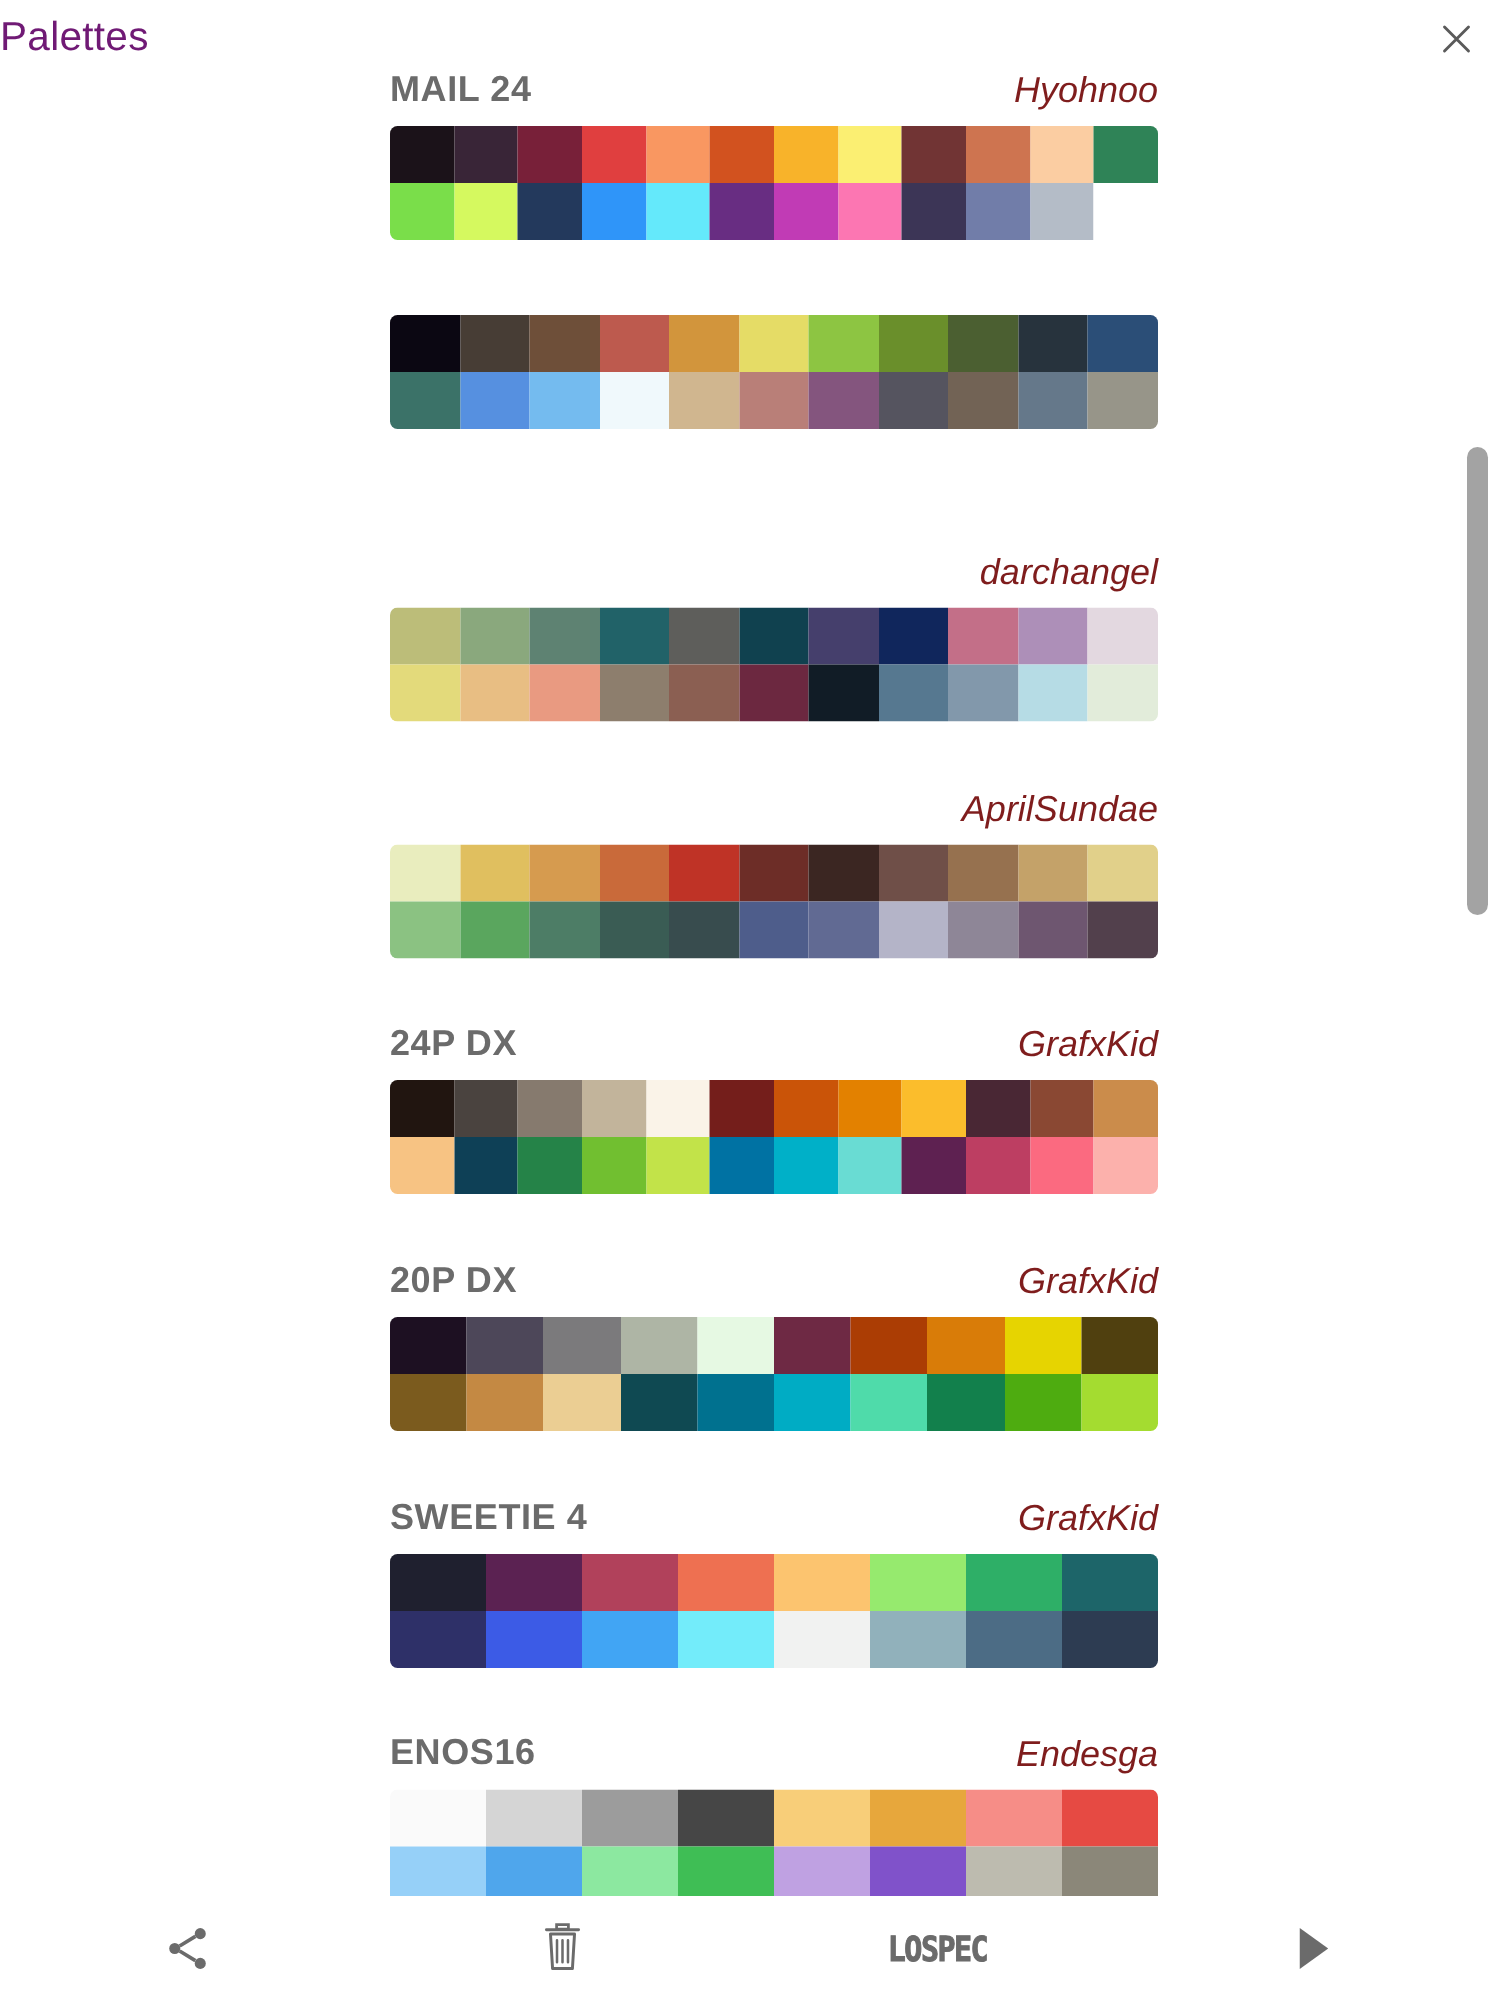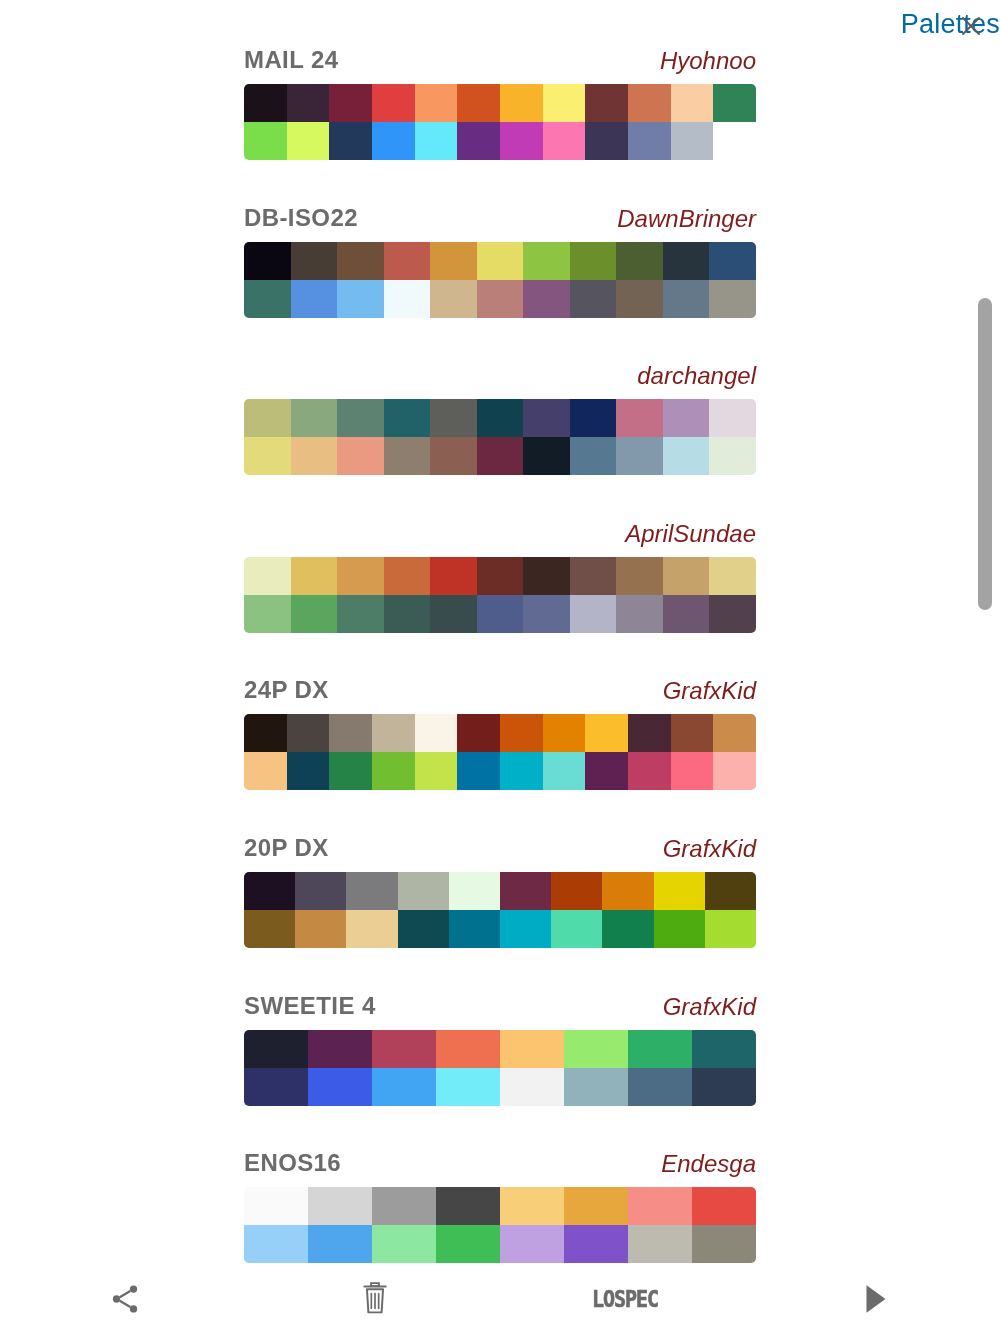--- a/index.html
+++ b/index.html
@@ -21,44 +21,44 @@
   .header {
     position: absolute;
     top: 0; left: 0;
     width: 1000px;
     height: 52px;
   }
   .header-title {
     position: absolute;
     left: 0; right: 0;
     top: 9px;
-    text-align: right;
+    text-align: left;
     font-size: 27px;
     font-weight: 400;
-    color: #0369a1;
+    color: #701a75;
     letter-spacing: 0.2px;
   }
   .close-btn {
     position: absolute;
     right: 12px;
     top: 9px;
     width: 34px;
     height: 34px;
     display: flex;
     align-items: center;
     justify-content: center;
     cursor: pointer;
   }
   .close-btn svg { display: block; }
 
   
   .scroll-area {
     position: absolute;
     top: 46px;
-    left: 0;
+    left: 16px;
     width: 820px;
     height: 1218px;
     overflow: hidden;
   }
 
   .palette-list {
     position: relative;
     width: 1000px;
     padding-top: 0px;
   }
@@ -213,24 +213,20 @@
               <div class="swatch" style="width: 42.6667px; background: rgb(193, 59, 181);"></div>
               <div class="swatch" style="width: 42.6667px; background: rgb(252, 118, 178);"></div>
               <div class="swatch" style="width: 42.6667px; background: rgb(60, 53, 86);"></div>
               <div class="swatch" style="width: 42.6667px; background: rgb(113, 125, 169);"></div>
               <div class="swatch" style="width: 42.6667px; background: rgb(180, 188, 199);"></div>
               <div class="swatch-spacer"></div>
             </div>
           </div>
         </div>
         <div class="palette">
-          <div class="palette-head">
-            <div class="palette-name">DB-ISO22</div>
-            <div class="palette-author">DawnBringer</div>
-          </div>
           <div class="swatch-block">
             <div class="swatch-row">
               <div class="swatch" style="width: 46.5455px; background: rgb(11, 7, 18);"></div>
               <div class="swatch" style="width: 46.5455px; background: rgb(71, 61, 53);"></div>
               <div class="swatch" style="width: 46.5455px; background: rgb(110, 79, 57);"></div>
               <div class="swatch" style="width: 46.5455px; background: rgb(189, 90, 78);"></div>
               <div class="swatch" style="width: 46.5455px; background: rgb(210, 149, 60);"></div>
               <div class="swatch" style="width: 46.5455px; background: rgb(229, 220, 102);"></div>
               <div class="swatch" style="width: 46.5455px; background: rgb(141, 197, 66);"></div>
               <div class="swatch" style="width: 46.5455px; background: rgb(106, 143, 43);"></div>

